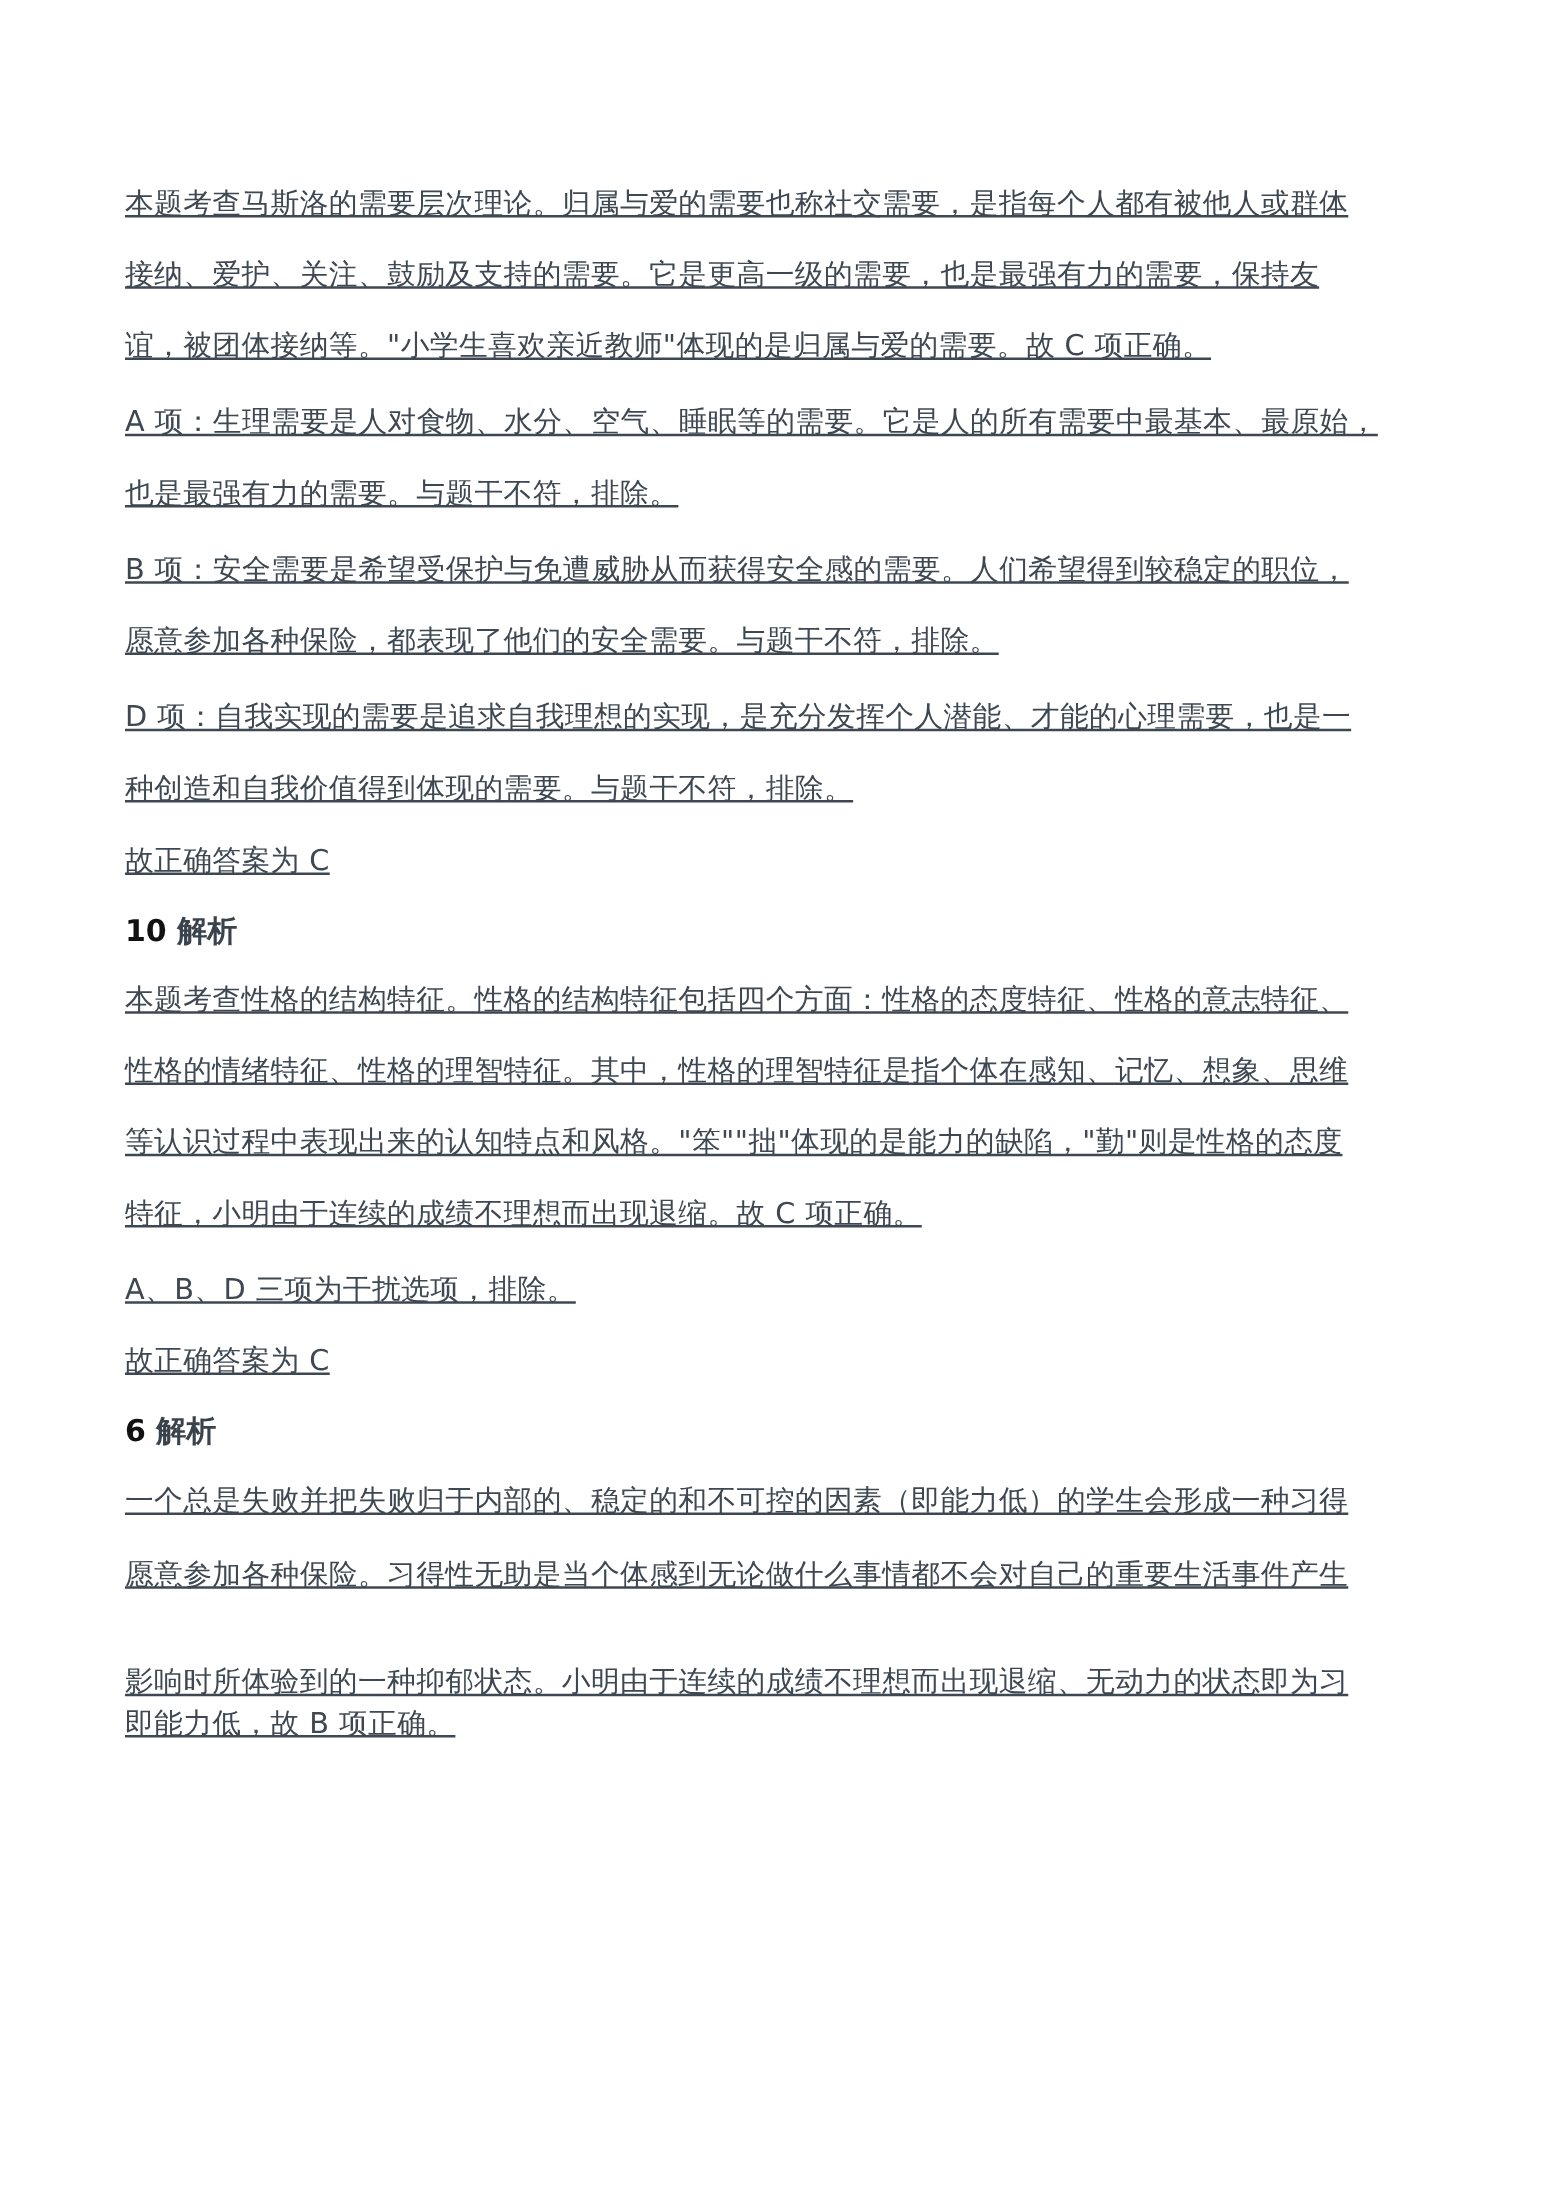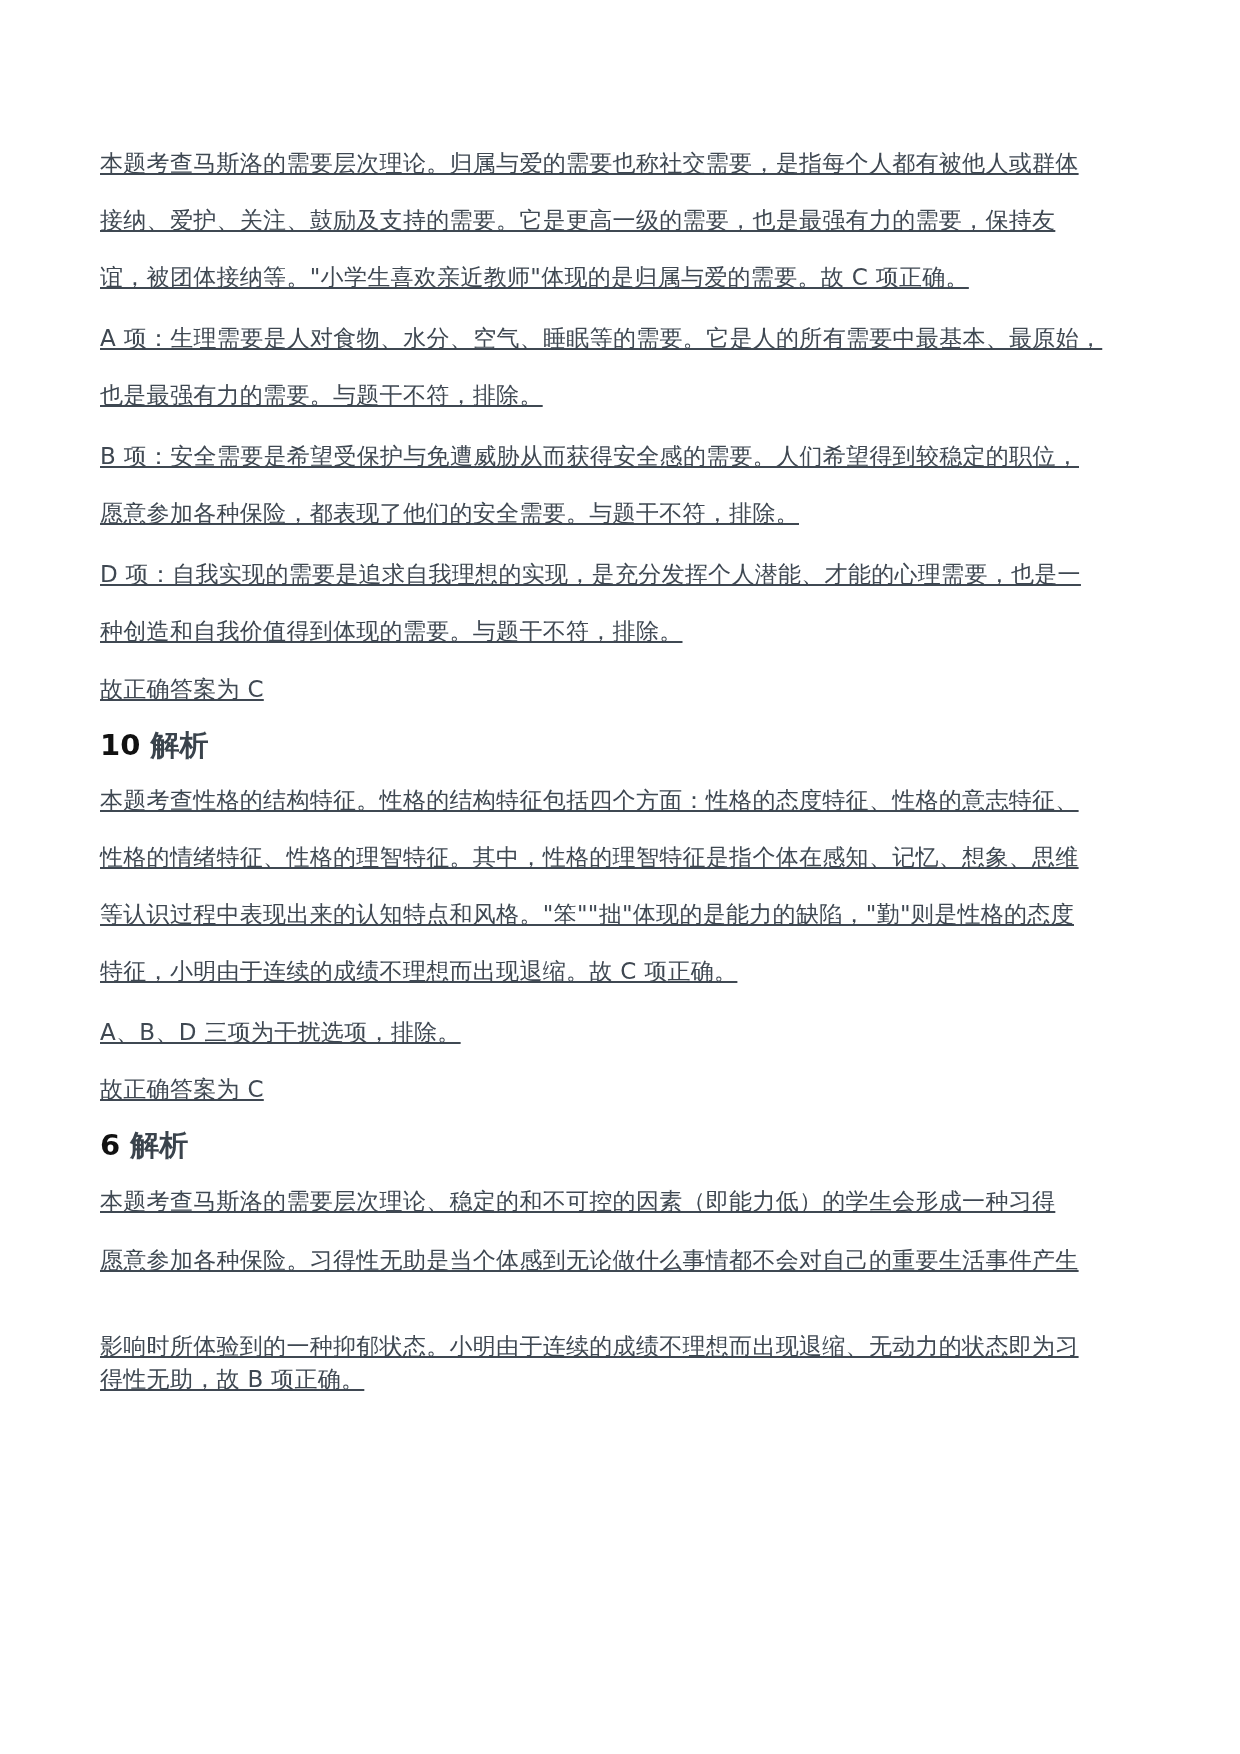--- a/index.html
+++ b/index.html
@@ -28,21 +28,21 @@
       font-size: 23px;
       line-height: 30px;
       letter-spacing: 0.3px;
       color: #3f4852;
       text-decoration: underline;
     }
     .heading {
       position: absolute;
       left: 0;
       white-space: nowrap;
-      font-size: 29px;
+      font-size: 24px;
       line-height: 30px;
       font-weight: bold;
       color: #1f262d;
     }
     .heading .num { color: #111111; }
     .heading .label { color: #3a434c; }
   </style>
 </head>
 <body>
 
@@ -78,19 +78,19 @@
     <div class="line" style="top:1017px">A、B、D 三项为干扰选项，排除。</div>
 
     <div class="line" style="top:1074px">故正确答案为 C</div>
   </div>
 
   <div>
     <div class="heading" style="top:1130px">
       <span class="num">6</span>
       <span class="label">解析</span>
     </div>
-    <div class="line" style="top:1186px">本题考查马斯洛的需要层次理论、稳定的和不可控的因素（即能力低）的学生会形成一种习得</div>
+    <div class="line" style="top:1186px">一个总是失败并把失败归于内部的、稳定的和不可控的因素（即能力低）的学生会形成一种习得</div>
     <div class="line" style="top:1245px">愿意参加各种保险。习得性无助是当个体感到无论做什么事情都不会对自己的重要生活事件产生</div>
     <div class="line" style="top:1331px">影响时所体验到的一种抑郁状态。小明由于连续的成绩不理想而出现退缩、无动力的状态即为习</div>
-    <div class="line" style="top:1364px">得性无助，故 B 项正确。</div>
+    <div class="line" style="top:1364px">即能力低，故 B 项正确。</div>
   </div>
 
 </div>
 
 </body></html>

